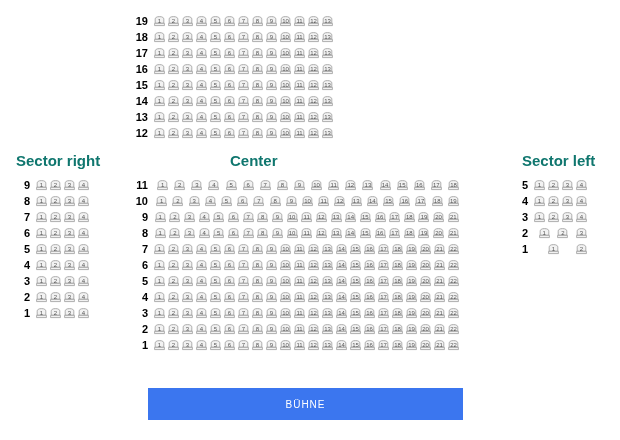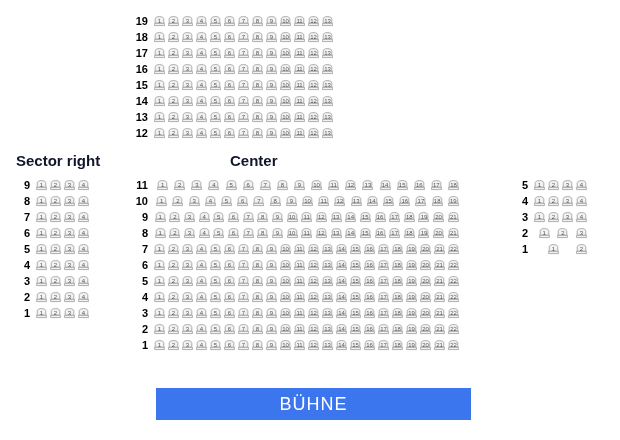--- a/index.html
+++ b/index.html
@@ -14,21 +14,21 @@
     position: relative;
     width: 620px;
     height: 440px;
     background: #ffffff;
   }
 
   .section-title {
     position: absolute;
     font-size: 15px;
     font-weight: bold;
-    color: #0f172a;
+    color: #0f766e;
     white-space: nowrap;
   }
 
   .block {
     position: absolute;
   }
 
   .seat-row {
     display: flex;
     align-items: center;
@@ -64,27 +64,27 @@
     width: 13px;
     text-align: center;
     font-size: 6px;
     color: #555555;
     line-height: 8px;
     pointer-events: none;
   }
 
   #stage-bar {
     position: absolute;
-    left: 156px;
+    left: 148px;
     top: 388px;
     width: 315px;
     height: 32px;
     background: #3b76ef;
     color: #ffffff;
-    font-size: 18px;
+    font-size: 10px;
     letter-spacing: 1px;
     display: flex;
     align-items: center;
     justify-content: center;
   }
 </style>
 </head>
 <body>
 
 <div id="stage">
@@ -2786,20 +2786,21 @@
         </span>
         <span class="seat">
           <svg width="13" height="13" viewBox="0 0 13 13">
             <path d="M2.2 4.2 C2.2 2.6 3.5 1.6 6.5 1.6 C9.5 1.6 10.8 2.6 10.8 4.2 L10.8 8.3 L2.2 8.3 Z" fill="#f2f2f2" stroke="#9a9a9a" stroke-width="0.8"></path>
             <path d="M1.6 8.3 L11.4 8.3 L11.4 10.6 L1.6 10.6 Z" fill="#f2f2f2" stroke="#9a9a9a" stroke-width="0.8"></path>
           </svg>
           <span class="snum">22</span>
         </span>
       </div>
     </div>
+    <div class="section-title" style="left: 522px; top: 152px;">Sector left</div>
     <div class="block" style="left: 510px; top: 178px;">
       <div class="seat-row">
         <span class="row-label">5</span>
         <span class="seat">
           <svg width="13" height="13" viewBox="0 0 13 13">
             <path d="M2.2 4.2 C2.2 2.6 3.5 1.6 6.5 1.6 C9.5 1.6 10.8 2.6 10.8 4.2 L10.8 8.3 L2.2 8.3 Z" fill="#f2f2f2" stroke="#9a9a9a" stroke-width="0.8"></path>
             <path d="M1.6 8.3 L11.4 8.3 L11.4 10.6 L1.6 10.6 Z" fill="#f2f2f2" stroke="#9a9a9a" stroke-width="0.8"></path>
           </svg>
           <span class="snum">1</span>
         </span>

